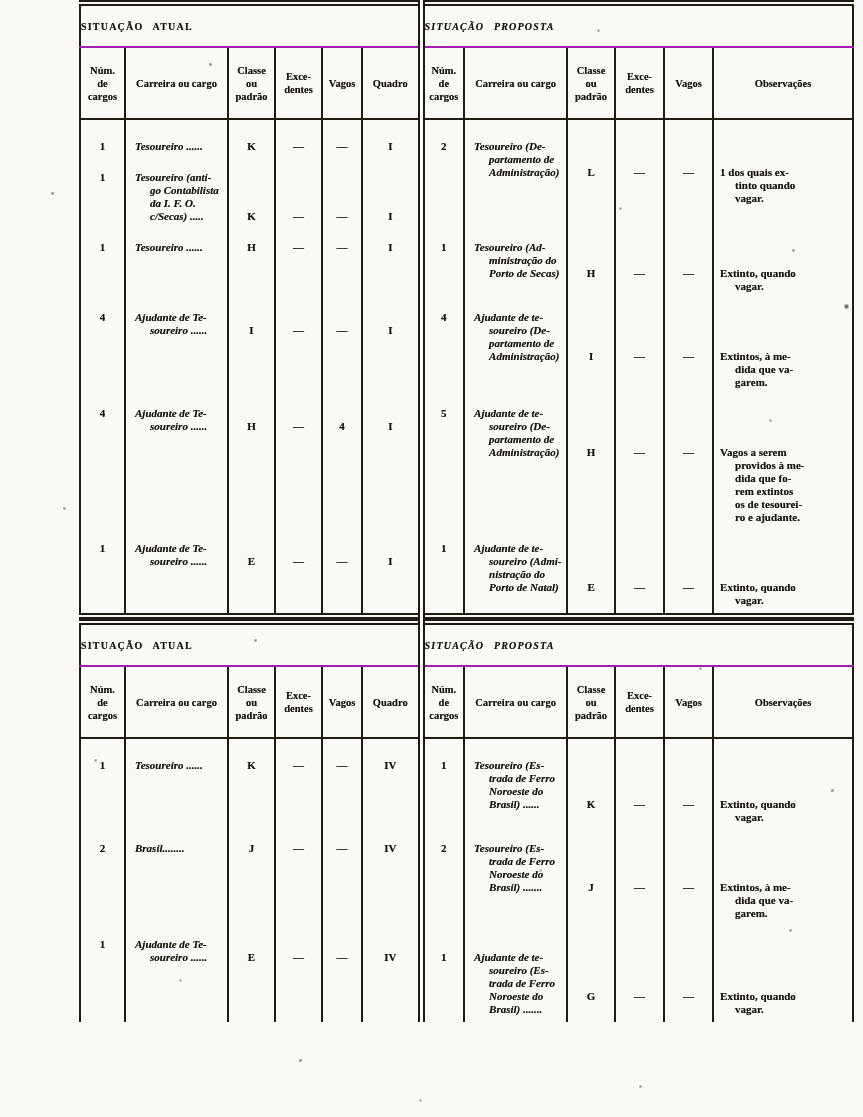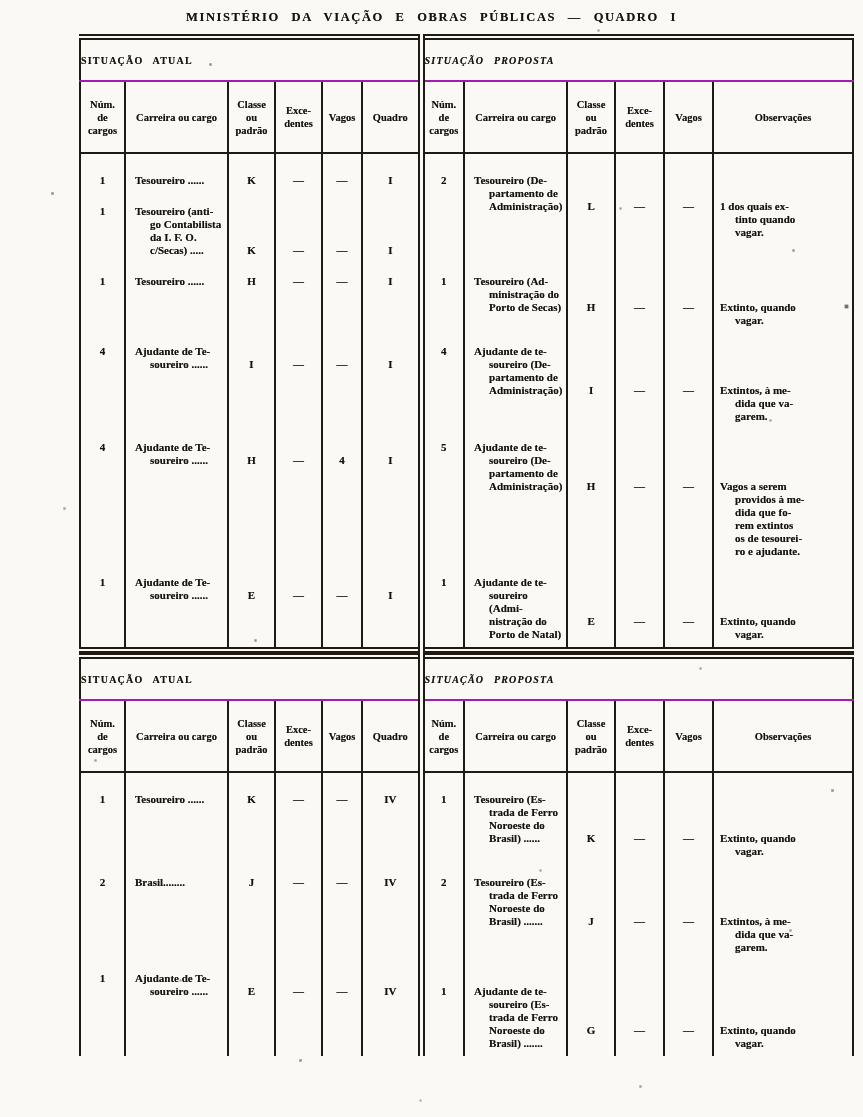--- a/index.html
+++ b/index.html
@@ -50,33 +50,32 @@
   th.ch:first-child{border-left:none;}
   th.ch.dv{border-left:7px double #1f1b12;}
   tbody td{
     border-left:2px solid #1f1b12; font-size:11px; line-height:13px;
     padding:12px 3px 6px;
   }
   tbody td:first-child{border-left:none;}
   tbody td.dv{border-left:7px double #1f1b12;}
   tbody tr:first-child td{padding-top:20px;}
   td.c-num{text-align:center;}
-  td.c-cargo{padding-left:9px; padding-right:2px;}
+  td.c-cargo{padding-left:9px; padding-right:2px;font-style:italic;}
   td.c-val{text-align:center;}
   td.c-obs{padding-left:6px; }
   .hang{white-space:pre-line; padding-left:15px; text-indent:-15px;} .mt1{margin-top:13px;} .mt2{margin-top:26px;}
   .mt3{margin-top:39px;} .mt4{margin-top:52px;}
 </style>
 </head>
 <body>
 
 <div class="page">
   <div class="specks"></div>
 
-  <div class="doc-title">MINISTÉRIO DA VIAÇÃO E OBRAS PÚBLICAS — QUADRO I</div>
 
   <table class="qtable">
     <colgroup>
       <col class="c1">
         <col class="c2">
         <col class="c3">
         <col class="c4">
         <col class="c5">
         <col class="c6">
       <col class="c7">

